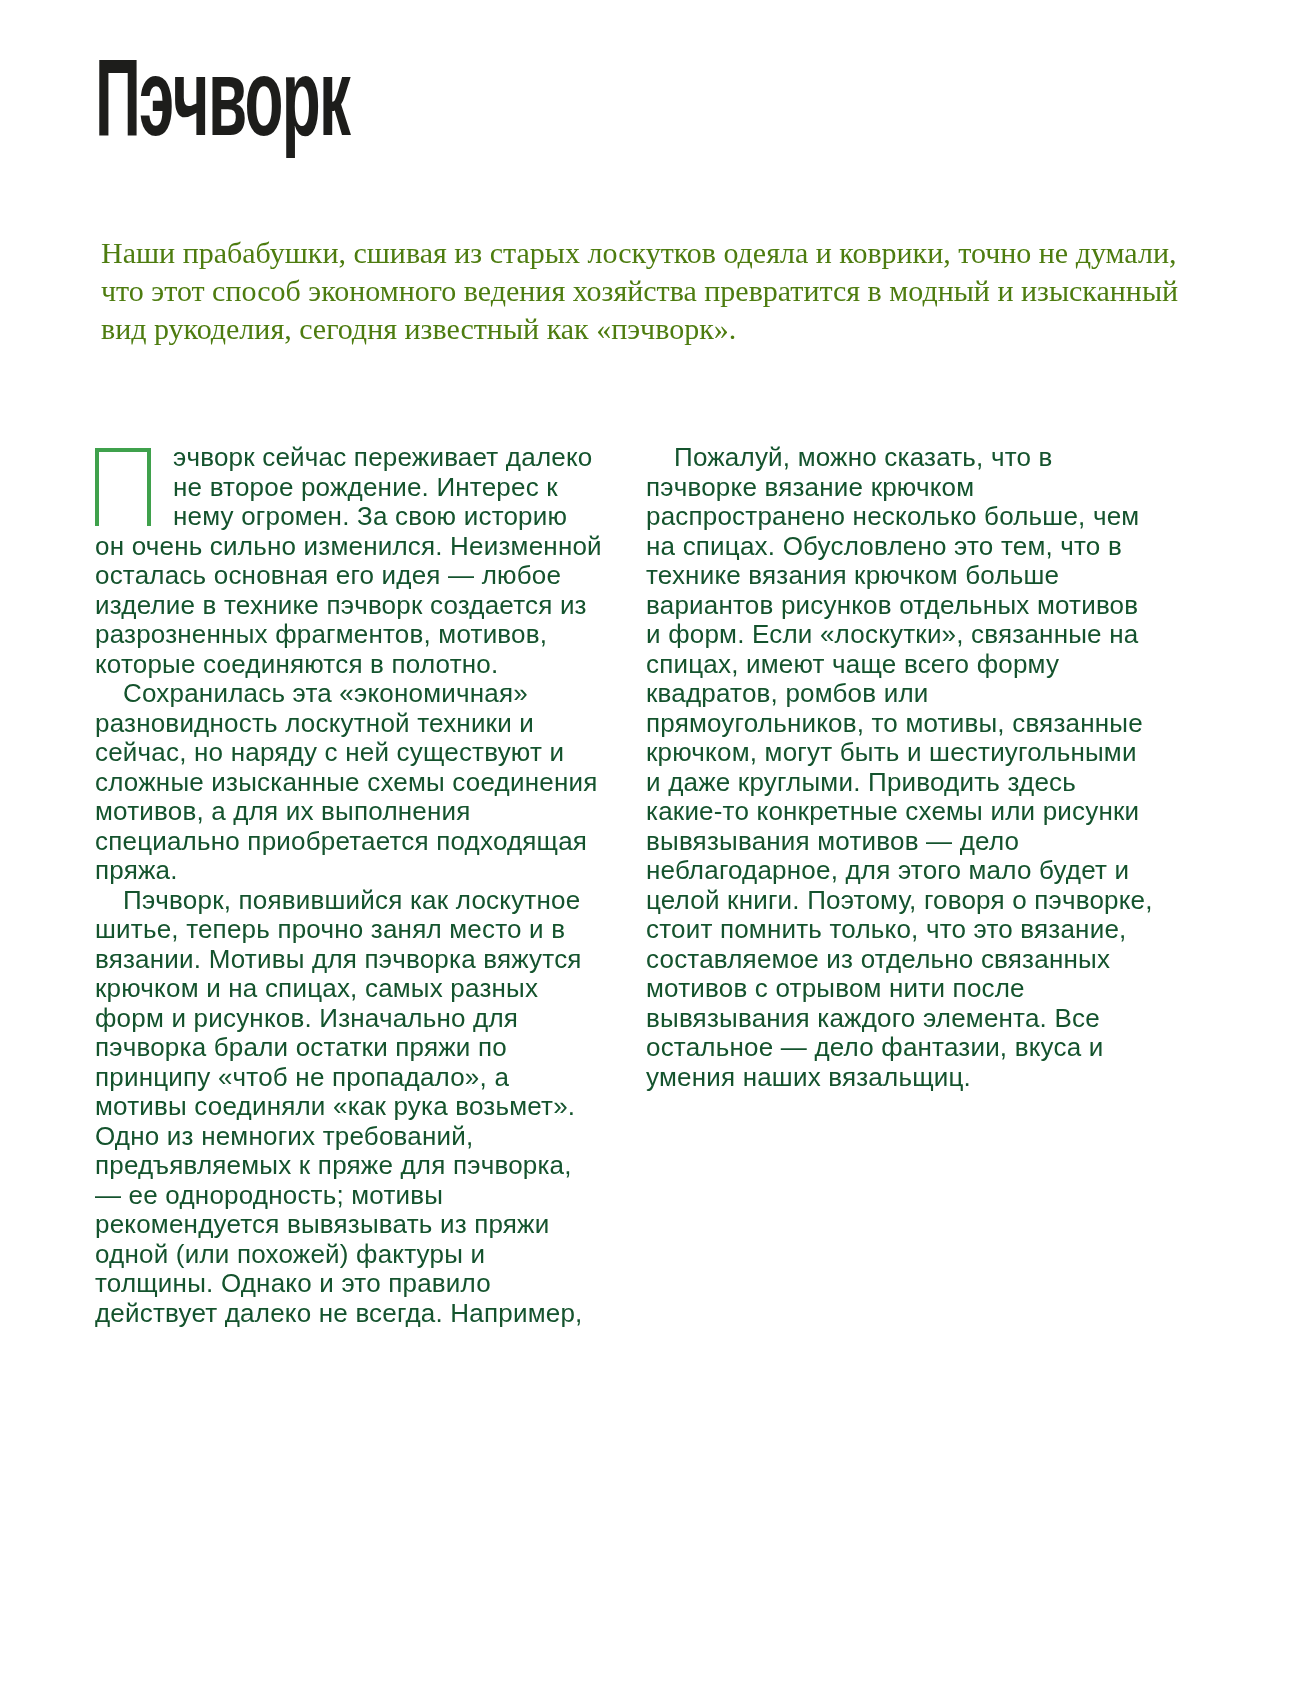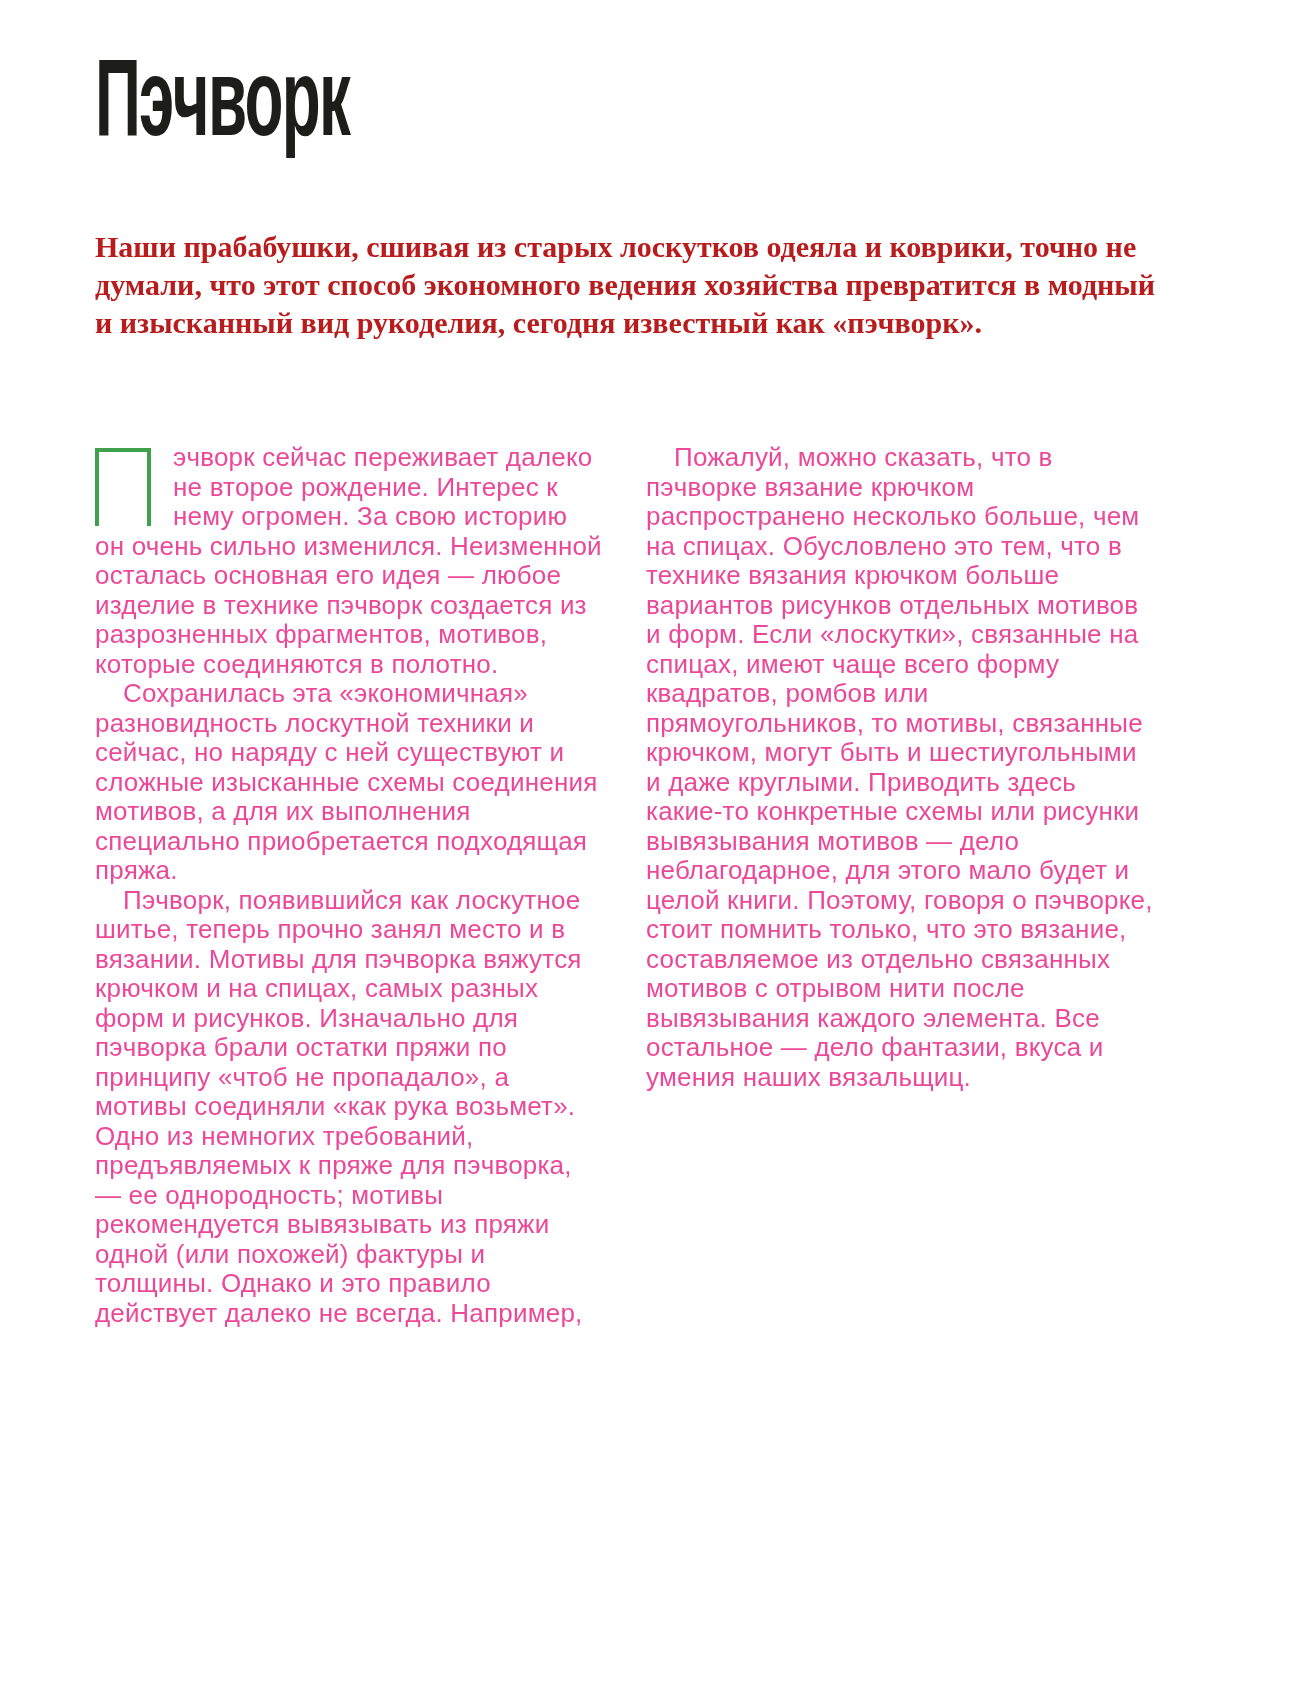--- a/index.html
+++ b/index.html
@@ -28,44 +28,44 @@
     transform-origin: left top;
     white-space: nowrap;
   }
 
   
   .intro {
     position: absolute;
     left: 95px;
     top: 228px;
     width: 1078px;
-    margin: 0;
+    margin: 6px;
     font-family: "Liberation Serif", serif;
-    font-weight: 700;
+    font-weight: 400;
     font-size: 30px;
     line-height: 38px;
-    color: #b91c1c;
+    color: #4d7c0f;
   }
 
   
   .columns {
     position: absolute;
     left: 95px;
     top: 443px;
     width: 1058px;
     display: flex;
     gap: 44px;
   }
   .col { width: 507px; }
   .col p {
     margin: 0;
     font-size: 26px;
     line-height: 29.5px;
     font-weight: 300;
-    color: #ec4899;
+    color: #14532d;
     letter-spacing: 0.2px;
     text-align: left;
   }
   .col p.indent { text-indent: 28px; }
 
   
   .dropcap-box {
     float: left;
     width: 48px;
     height: 74px;

